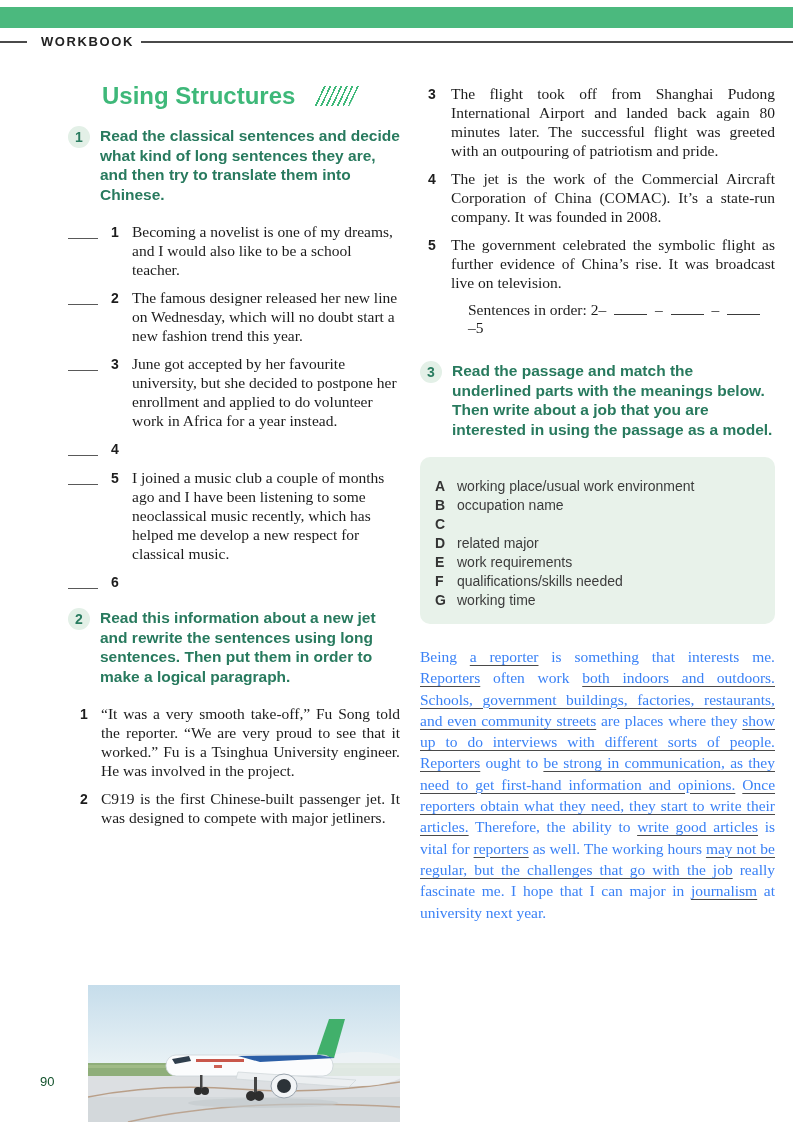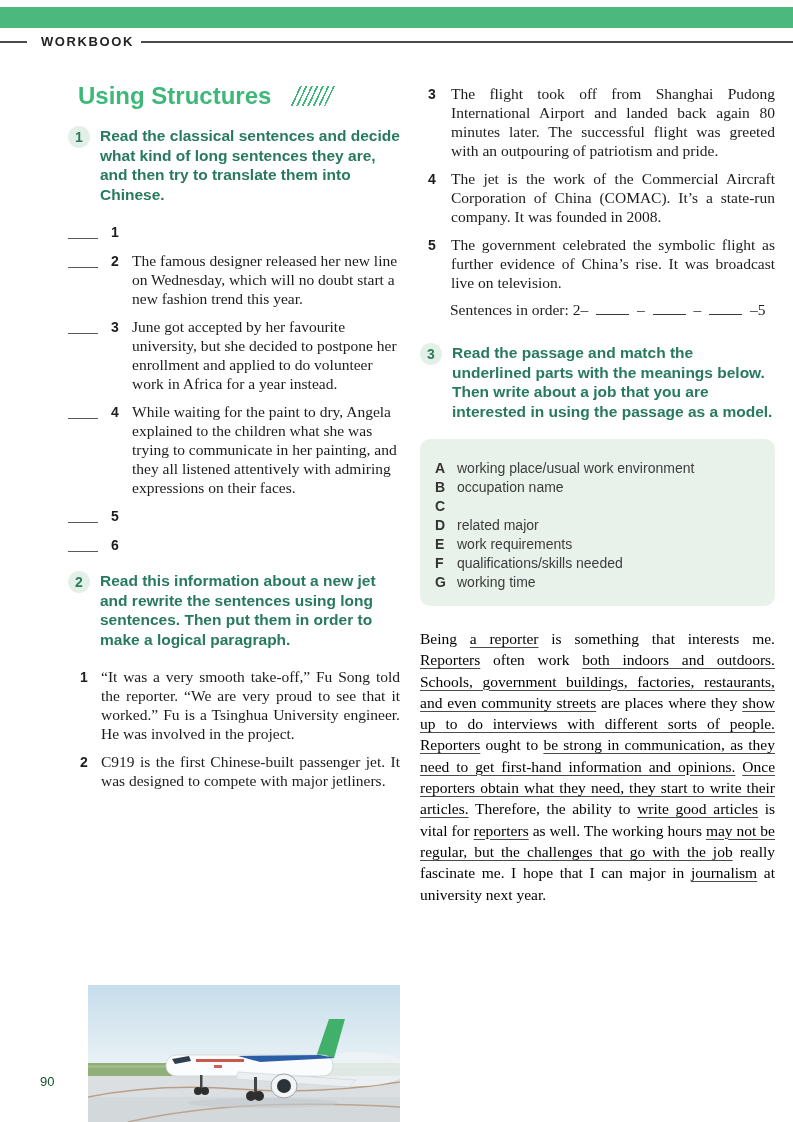--- a/index.html
+++ b/index.html
@@ -6,51 +6,51 @@
   .page{position:relative;width:793px;height:1122px;background:#fff;overflow:hidden;
         font-family:"Liberation Sans",sans-serif;color:#1d1d1d;}
   .topbar{position:absolute;left:0;top:7px;width:793px;height:21px;background:#4bb97e;}
   .wb-row{position:absolute;left:0;top:33px;width:793px;height:18px;}
   .wb-dash{position:absolute;left:0;top:8px;width:27px;height:2px;background:#4a4a4a;}
   .wb-label{position:absolute;left:41px;top:1px;font-size:13px;font-weight:bold;
             letter-spacing:1.6px;color:#232323;}
   .wb-line{position:absolute;left:141px;right:0;top:8px;height:2px;background:#4a4a4a;}
 
   .title-row{position:absolute;left:78px;top:82px;display:flex;align-items:center;}
-  .title{font-size:24px;font-weight:bold;color:#3eb879;}
+  .title{font-size:24px;font-weight:bold;color:#3eb879;margin-left:24px;}
   .hatch{display:inline-block;width:46px;height:20px;margin-left:18px;
          background:repeating-linear-gradient(115deg,#3eb879 0 1.6px,transparent 1.6px 5px);
          clip-path:polygon(22% 0,100% 0,78% 100%,0 100%);}
 
   .col-left{position:absolute;left:68px;top:126px;width:332px;}
   .col-right{position:absolute;left:420px;top:84px;width:355px;}
 
   .sec-header{display:flex;margin-bottom:18px;}
   .sec-num{flex:0 0 22px;height:22px;border-radius:50%;background:#e3f0e7;color:#2a7c60;
            font-weight:bold;font-size:14px;text-align:center;line-height:22px;margin-right:10px;}
   .sec-text{font-weight:bold;font-size:15.5px;line-height:19.5px;color:#287a5e;}
   .item{display:flex;margin-bottom:9px;font-size:15.5px;line-height:19px;}
   .blank{flex:0 0 30px;height:16px;border-bottom:1.5px solid #595959;margin-right:13px;}
   .inum{flex:0 0 21px;font-family:"Liberation Sans",sans-serif;font-weight:bold;
         font-size:14px;padding-top:1px;}
   .itext{flex:1;font-family:"Liberation Serif",serif;color:#1c1c1c;}
   .just .itext{text-align:justify;}
 
   .sec2-gap{margin-top:16px;}
 
-  .order-line{font-family:"Liberation Serif",serif;font-size:15.5px;margin:6px 0 24px 30px;color:#1c1c1c;}
+  .order-line{font-family:"Liberation Serif",serif;font-size:15.5px;margin:6px 0 24px 48px;color:#1c1c1c;}
   .order-line .blankseg{display:inline-block;width:33px;height:13px;
         border-bottom:1.5px solid #3a3a3a;margin:0 4px;}
 
   .optbox{background:#e8f2ea;border-radius:10px;padding:20px 14px 14px 15px;margin:12px 0 0;}
   .opt{display:flex;font-size:14px;line-height:19px;color:#3c3c3c;}
   .letter{flex:0 0 22px;font-weight:bold;color:#333;}
 
   .passage{font-family:"Liberation Serif",serif;font-size:15.5px;line-height:21.3px;
-           text-align:justify;color:#000000;margin-top:22px;}
+           text-align:justify;color:#3b82f6;margin-top:22px;}
   .passage .u{text-decoration:underline;text-underline-offset:3px;
               text-decoration-thickness:1px;text-decoration-color:#4a4a4a;}
 
   .pagenum{position:absolute;left:40px;top:1074px;font-size:13px;color:#14532d;}
 
   .photo{position:absolute;left:88px;top:985px;width:312px;height:137px;overflow:hidden;}
   .photo svg{display:block;}
 </style>
 </head>
 <body>
@@ -75,43 +75,44 @@
     <div class="sec-header">
       <span class="sec-num">1</span>
       <span class="sec-text">Read the classical sentences and decide what kind of long sentences they are, and then try to translate them into Chinese.</span>
     </div>
 
     <div>
 
         <div class="item">
           <span class="blank"></span>
           <span class="inum">1</span>
+          <span class="itext">Becoming a novelist is one of my dreams, and I would also like to be a school teacher.</span>
         </div>
 
         <div class="item">
           <span class="blank"></span>
           <span class="inum">2</span>
           <span class="itext">The famous designer released her new line on Wednesday, which will no doubt start a new fashion trend this year.</span>
         </div>
 
         <div class="item">
           <span class="blank"></span>
           <span class="inum">3</span>
           <span class="itext">June got accepted by her favourite university, but she decided to postpone her enrollment and applied to do volunteer work in Africa for a year instead.</span>
         </div>
 
         <div class="item">
           <span class="blank"></span>
           <span class="inum">4</span>
-          <span class="itext">While waiting for the paint to dry, Angela explained to the children what she was trying to communicate in her painting, and they all listened attentively with admiring expressions on their faces.</span>
         </div>
 
         <div class="item">
           <span class="blank"></span>
           <span class="inum">5</span>
+          <span class="itext">I joined a music club a couple of months ago and I have been listening to some neoclassical music recently, which has helped me develop a new respect for classical music.</span>
         </div>
 
         <div class="item">
           <span class="blank"></span>
           <span class="inum">6</span>
         </div>
       </div>
 
     <div class="sec-header sec2-gap">
       <span class="sec-num">2</span>

